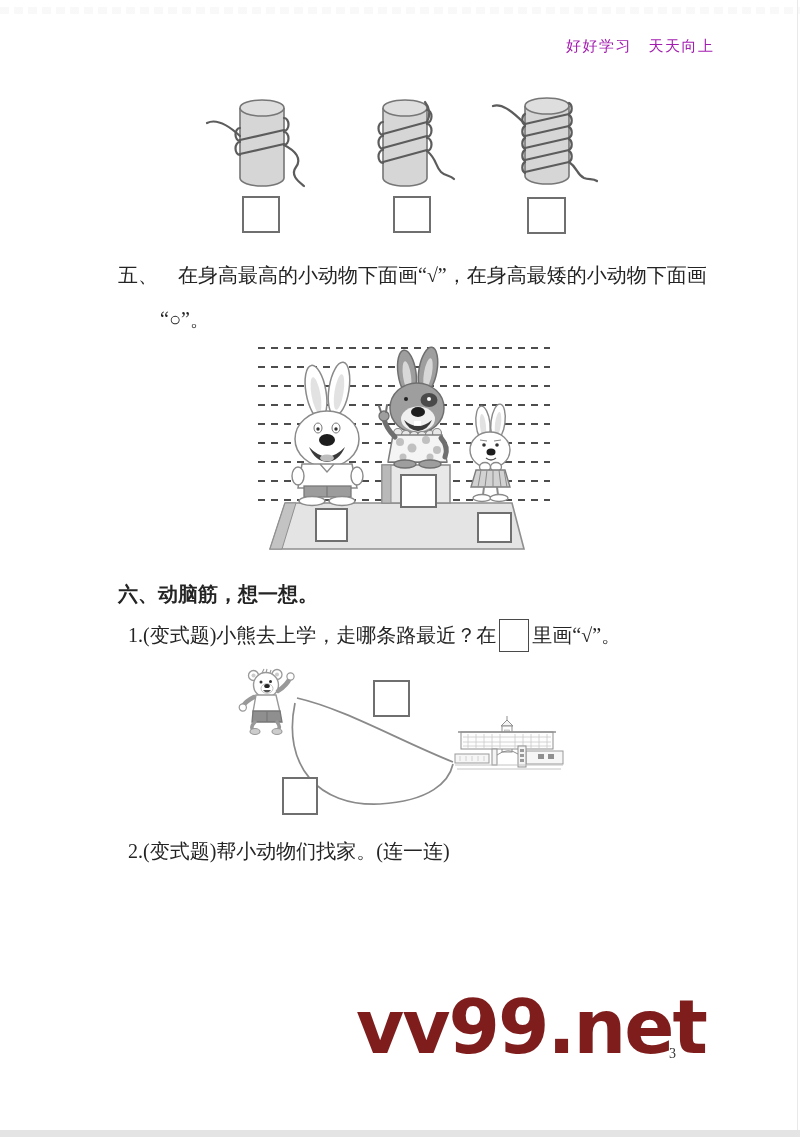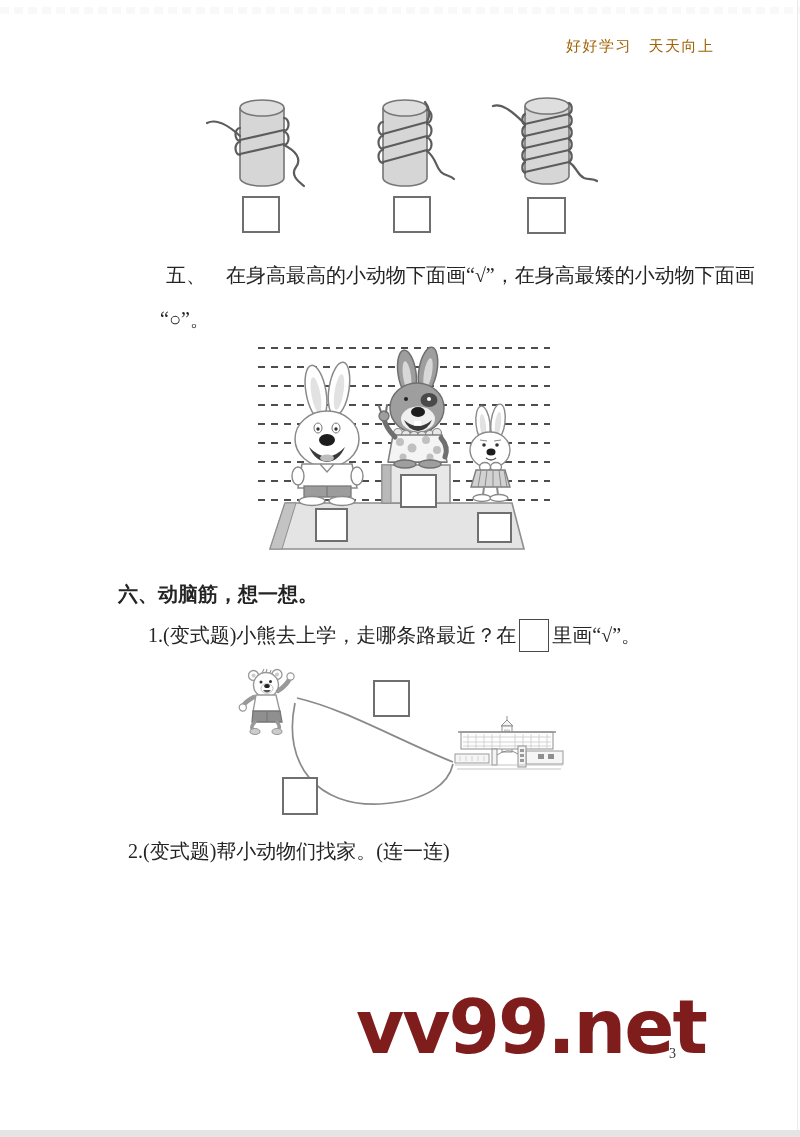--- a/index.html
+++ b/index.html
@@ -19,29 +19,29 @@
     position: absolute; top: 7px; left: 0; width: 100%; height: 7px;
     background: repeating-linear-gradient(90deg, #f7f7f7 0 9px, #ffffff 9px 14px);
     opacity: .8;
   }
   .bottom-bar {
     position: absolute; bottom: 0; left: 0; width: 100%; height: 7px;
     background: #e4e4e4;
   }
   .header-motto {
     position: absolute; top: 37px; left: 566px;
-    font-size: 15px; letter-spacing: 1.5px; color: #a16207;
+    font-size: 15px; letter-spacing: 1.5px; color: #a21caf;
   }
   .abs { position: absolute; }
   .qtext { font-size: 20px; line-height: 1.35; color: #242424; }
   .answer-box {
     position: absolute; background: #fff;
     border: 2px solid #6f6f6f;
   }
-  .inline-line { display: flex; align-items: center; margin-left: 20px; }
+  .inline-line { display: flex; align-items: center; }
   .inline-answer-box {
     display: inline-block; width: 30px; height: 33px;
     border: 1.5px solid #4a4a4a; background: #fff;
     margin: 0 3px; flex: 0 0 auto;
   }
   .watermark {
     position: absolute; left: 356px; top: 984px;
     font-family: "DejaVu Sans", sans-serif;
     font-weight: bold; font-size: 74px; letter-spacing: -2px;
     color: #7f1d1d; user-select: none;
@@ -125,21 +125,21 @@
       <path d="M 99,61 a 4.5,6 0 0 1 0,11"></path>
       <path d="M 99,72 C 108,78 106,84 114,88 C 119,90 123,88 127,91"></path>
     </g>
   </svg>
 </div>
 
 <div class="answer-box" style="left:242px; top:196px; width:38px; height:37px;"></div>
 <div class="answer-box" style="left:393px; top:196px; width:38px; height:37px;"></div>
 <div class="answer-box" style="left:527px; top:197px; width:39px; height:37px;"></div>
 
-<div class="abs qtext" style="left:118px; top:262px; width:600px;margin-left:48px;">五、　在身高最高的小动物下面画“√”，在身高最矮的小动物下面画</div>
+<div class="abs qtext" style="left:118px; top:262px; width:600px;">五、　在身高最高的小动物下面画“√”，在身高最矮的小动物下面画</div>
 <div class="abs qtext" style="left:160px; top:306px;">“○”。</div>
 
 <div class="abs" style="left:240px; top:335px; width:320px; height:225px;">
   <svg width="320" height="225" viewBox="0 0 320 225">
 
     <g stroke="#4d4d4d" stroke-width="2" stroke-dasharray="7 6">
       <line x1="18" y1="13" x2="310" y2="13"></line>
       <line x1="18" y1="32" x2="310" y2="32"></line>
       <line x1="18" y1="51" x2="310" y2="51"></line>
       <line x1="18" y1="70" x2="310" y2="70"></line>

